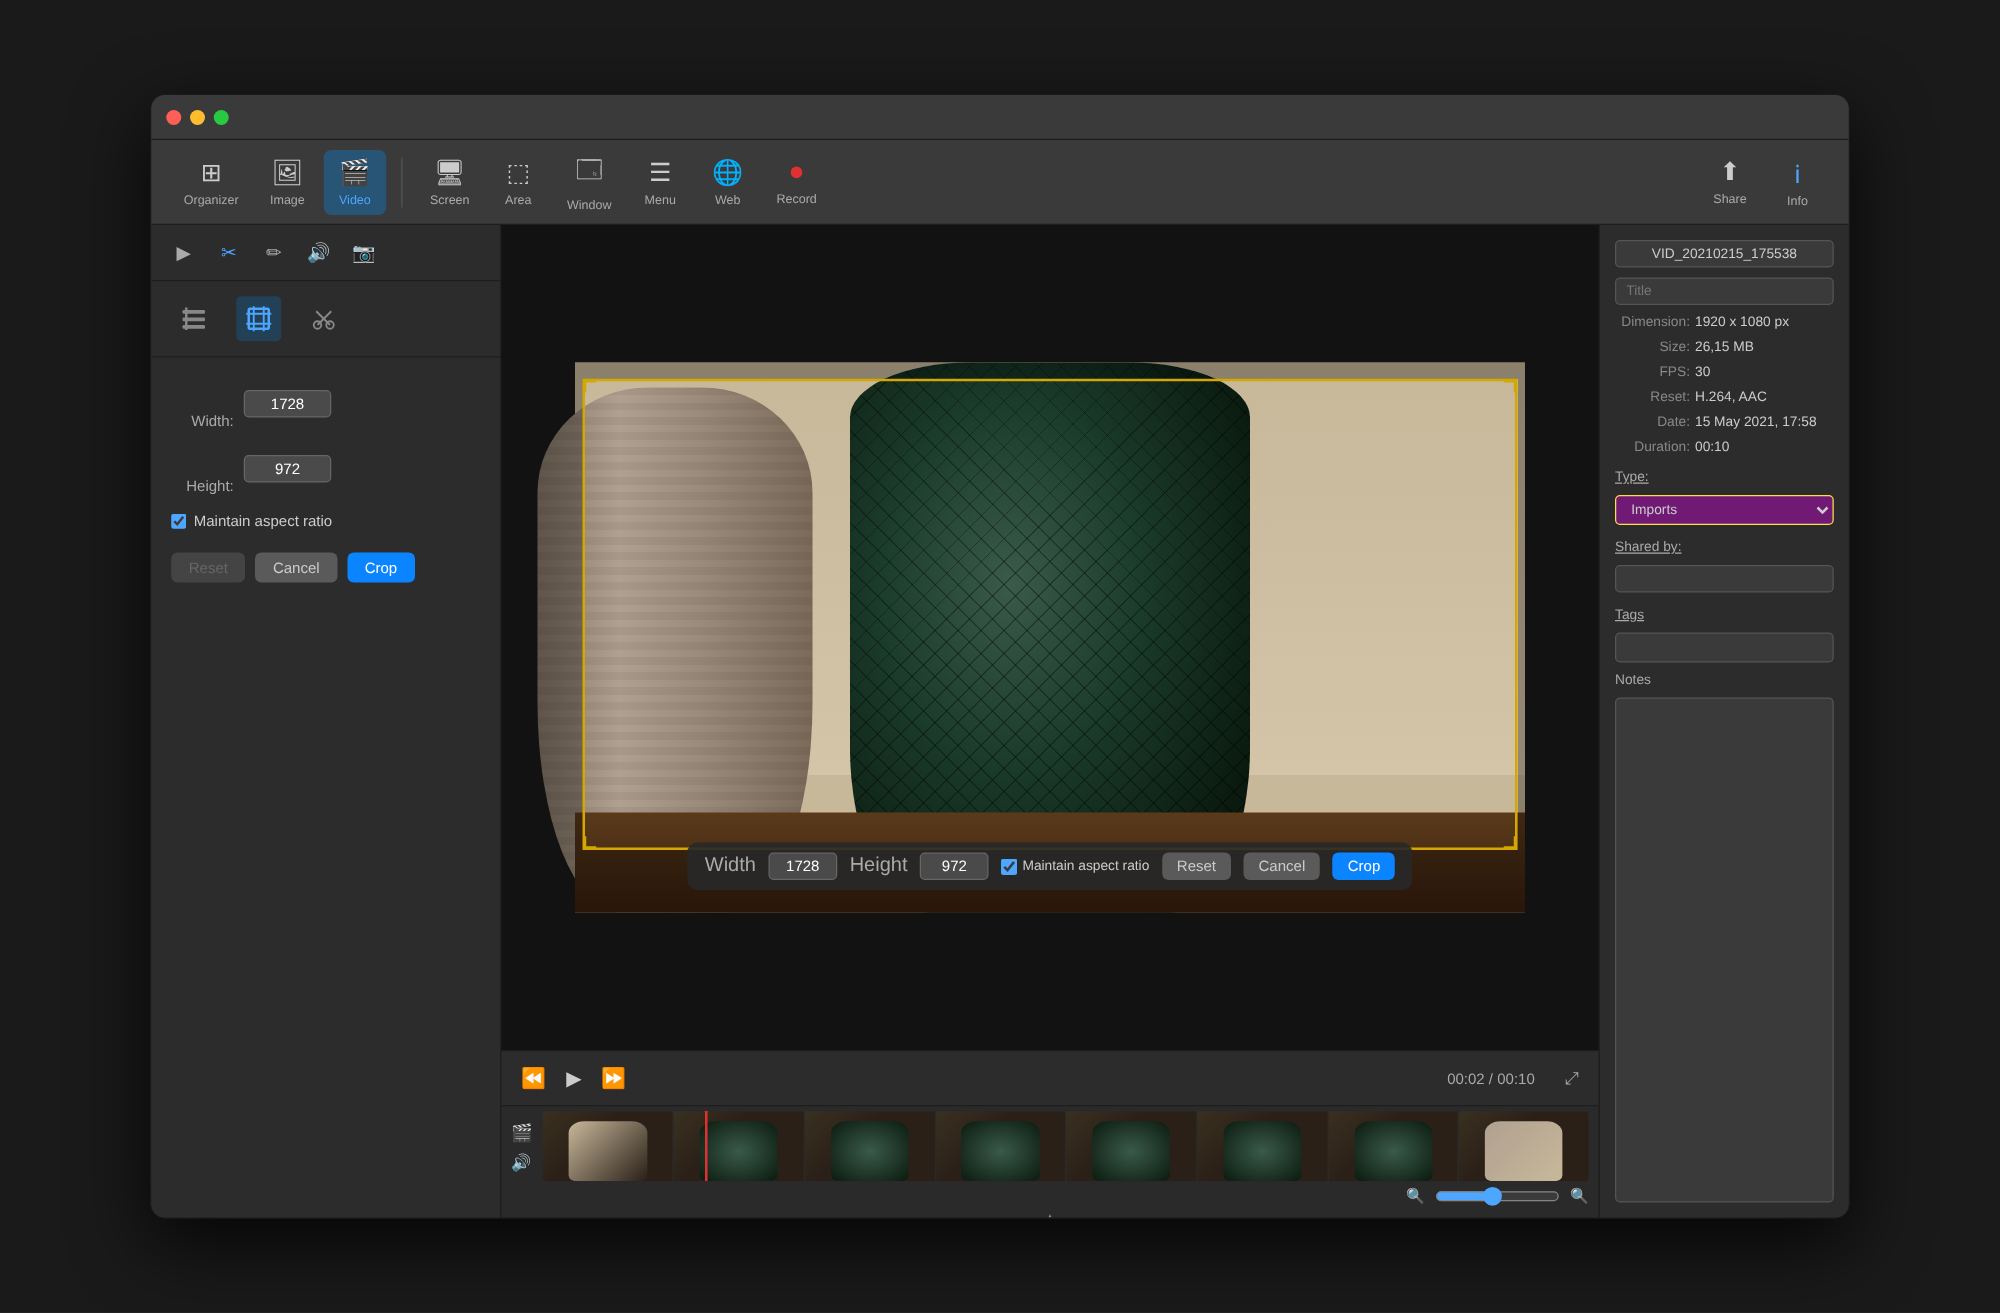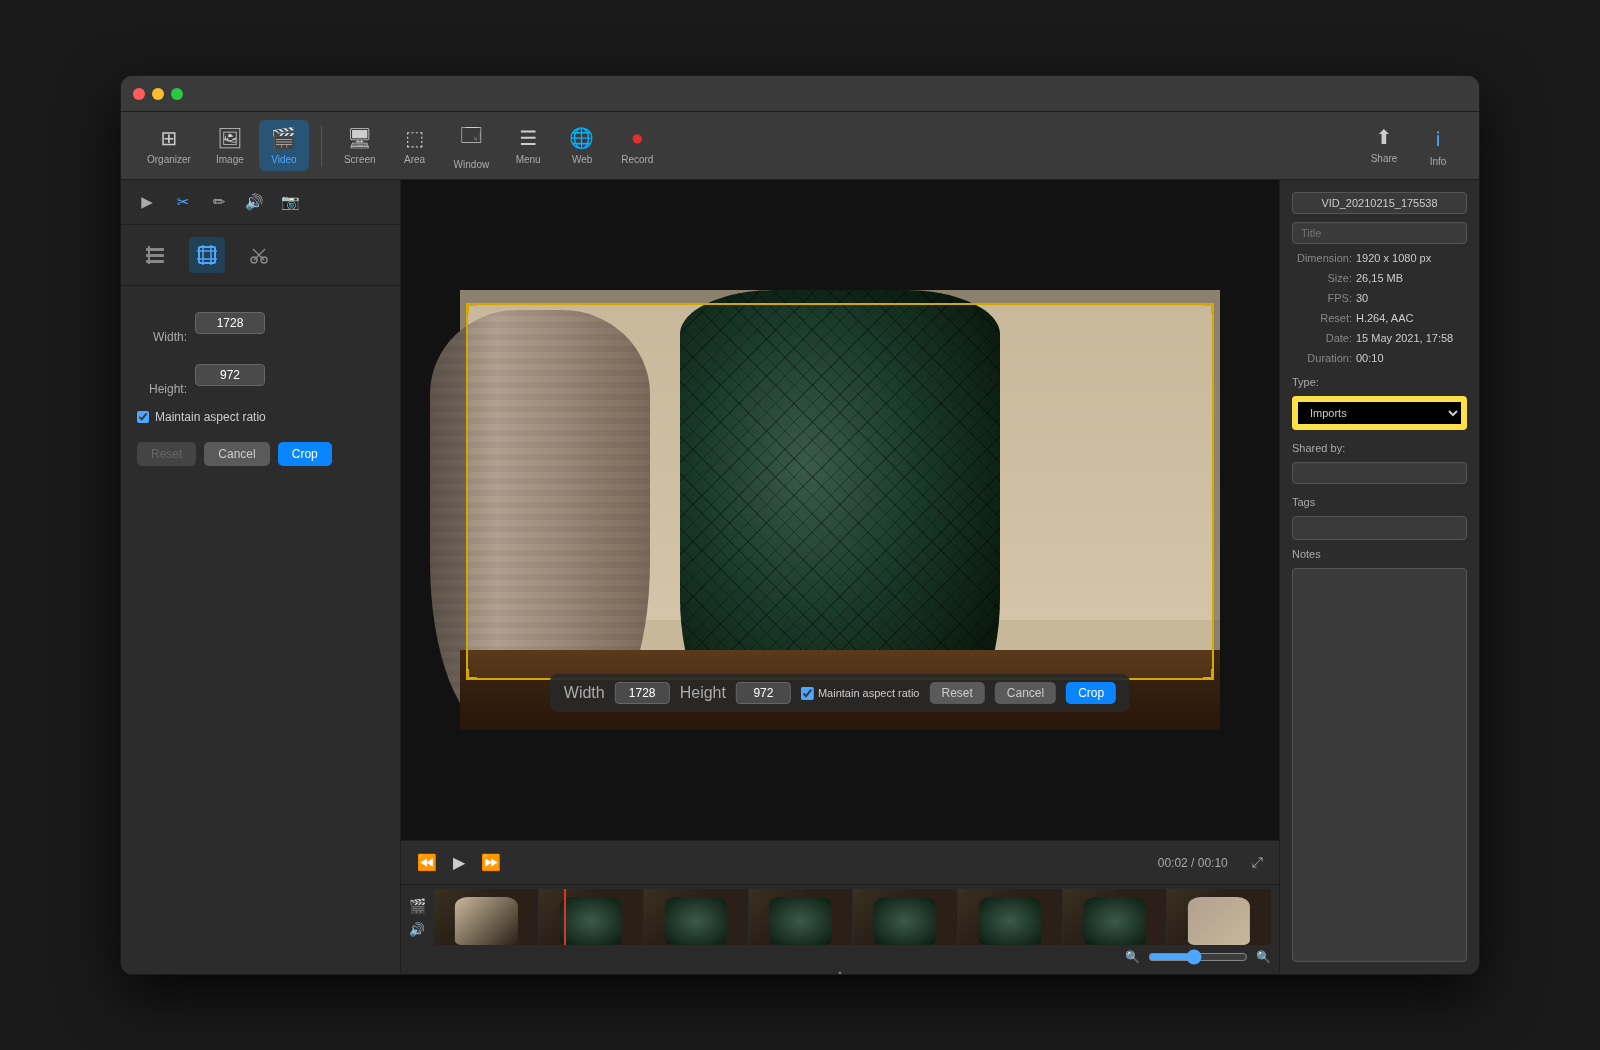--- a/index.html
+++ b/index.html
@@ -544,24 +544,25 @@
       text-align: right;
       min-width: 60px;
     }
     .info-val {
       color: #ccc;
     }
     .section-label {
       font-size: 11px;
       color: #aaa;
       margin-top: 4px;
+      text-decoration: underline;
     }
     .type-select {
-      background: #000000;
-      border: 6px solid #fde047;
+      background: #701a75;
+      border: 1px solid #fde047;
       border-radius: 4px;
       color: #ccc;
       font-size: 11px;
       padding: 4px 8px;
       outline: none;
       width: 100%;
     }
     .shared-input {
       background: #3a3a3a;
       border: 1px solid #555;

